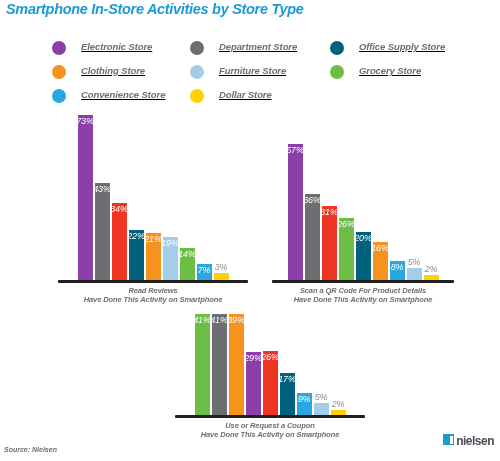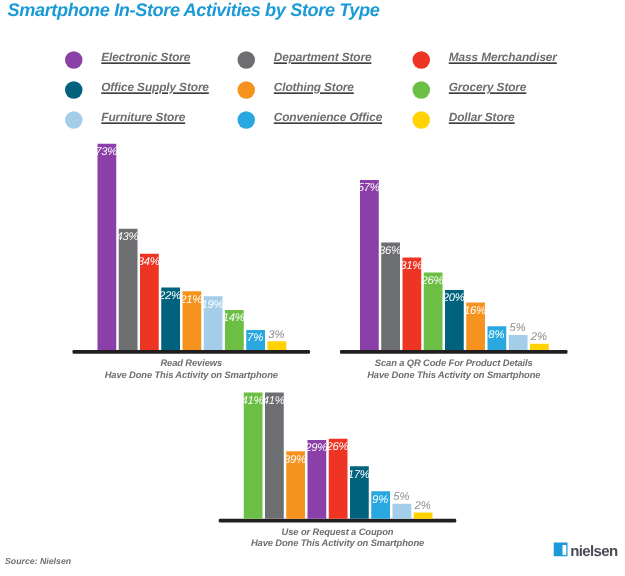--- a/index.html
+++ b/index.html
@@ -160,42 +160,38 @@
 <div id="legend">
     <div class="legend-item">
       <span class="legend-swatch" style="background: rgb(139, 63, 168);"></span>
       <span class="legend-label">Electronic Store</span>
     </div>
     <div class="legend-item">
       <span class="legend-swatch" style="background: rgb(109, 110, 113);"></span>
       <span class="legend-label">Department Store</span>
     </div>
     <div class="legend-item">
-      <span class="legend-swatch" style="background: rgb(238, 53, 36);"></span>
-      <span class="legend-label">Mass Merchandiser</span>
-    </div>
-    <div class="legend-item">
       <span class="legend-swatch" style="background: rgb(0, 98, 125);"></span>
       <span class="legend-label">Office Supply Store</span>
     </div>
     <div class="legend-item">
       <span class="legend-swatch" style="background: rgb(246, 146, 30);"></span>
       <span class="legend-label">Clothing Store</span>
     </div>
     <div class="legend-item">
+      <span class="legend-swatch" style="background: rgb(163, 205, 233);"></span>
+      <span class="legend-label">Furniture Store</span>
+    </div>
+    <div class="legend-item">
       <span class="legend-swatch" style="background: rgb(108, 190, 69);"></span>
       <span class="legend-label">Grocery Store</span>
     </div>
     <div class="legend-item">
-      <span class="legend-swatch" style="background: rgb(163, 205, 233);"></span>
-      <span class="legend-label">Furniture Store</span>
-    </div>
-    <div class="legend-item">
       <span class="legend-swatch" style="background: rgb(41, 168, 224);"></span>
-      <span class="legend-label">Convenience Office</span>
+      <span class="legend-label">Convenience Store</span>
     </div>
     <div class="legend-item">
       <span class="legend-swatch" style="background: rgb(255, 210, 0);"></span>
       <span class="legend-label">Dollar Store</span>
     </div>
   </div>
 
 <div class="panel" style="left:58px; top:115px; width:190px;">
   <div class="plot" style="height:165px;">
       <div class="bar-wrap">
@@ -312,21 +308,21 @@
         <div class="bar" title="Grocery Store: 41%" style="height: 101px; background: rgb(108, 190, 69);">
           <span class="bar-label">41%</span>
         </div>
       </div>
       <div class="bar-wrap">
         <div class="bar" title="Department Store: 41%" style="height: 101px; background: rgb(109, 110, 113);">
           <span class="bar-label">41%</span>
         </div>
       </div>
       <div class="bar-wrap">
-        <div class="bar" title="Clothing Store: 39%" style="height: 104px; background: rgb(246, 146, 30); margin-top: 47px;">
+        <div class="bar" title="Clothing Store: 39%" style="height: 104px; background: rgb(246, 146, 30);">
           <span class="bar-label">39%</span>
         </div>
       </div>
       <div class="bar-wrap">
         <div class="bar" title="Electronic Store: 29%" style="height: 63px; background: rgb(139, 63, 168);">
           <span class="bar-label">29%</span>
         </div>
       </div>
       <div class="bar-wrap">
         <div class="bar" title="Mass Merchandiser: 26%" style="height: 64.0488px; background: rgb(238, 53, 36);">

